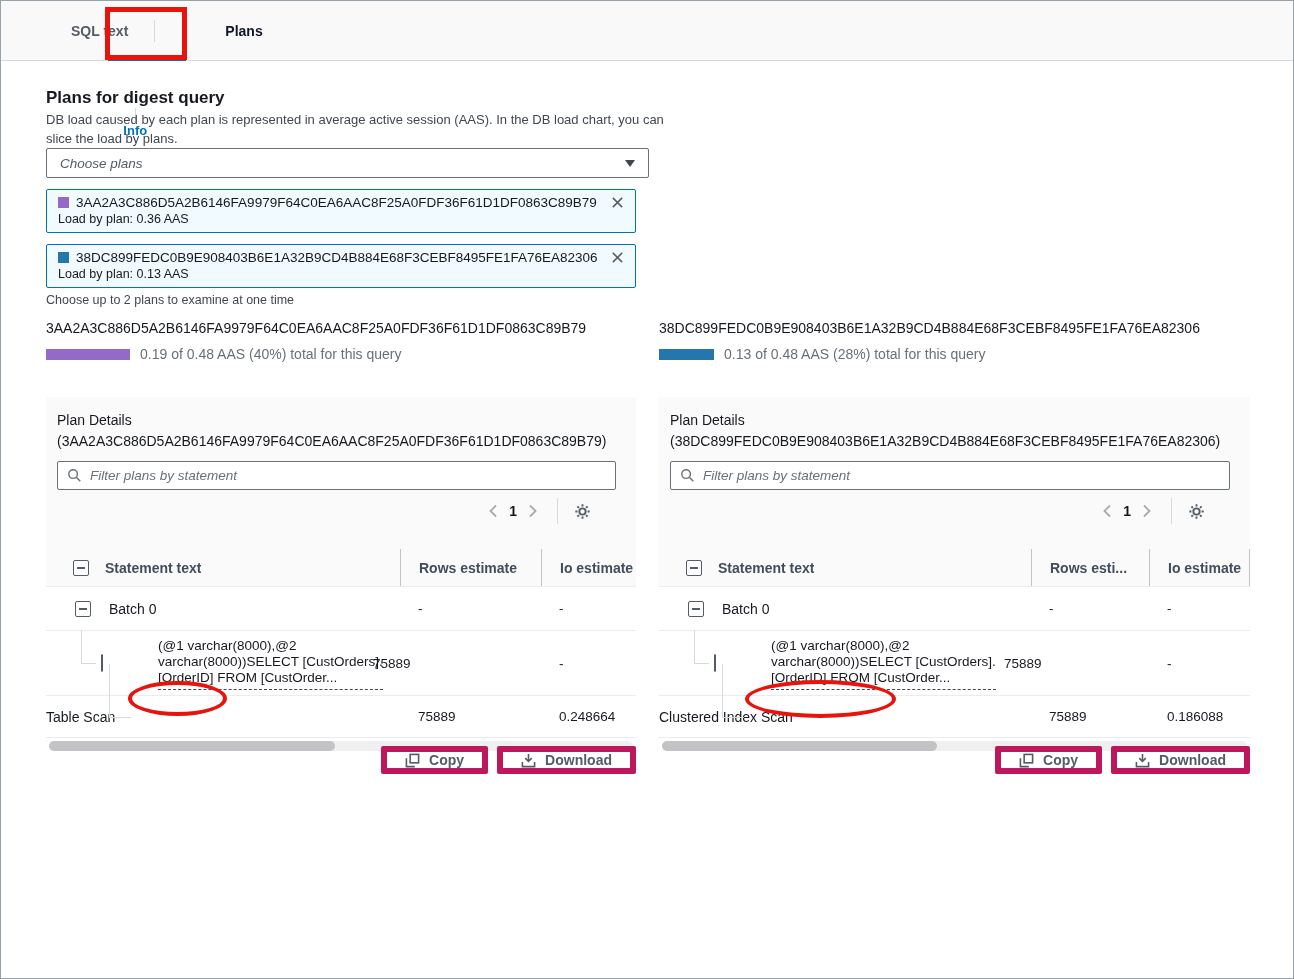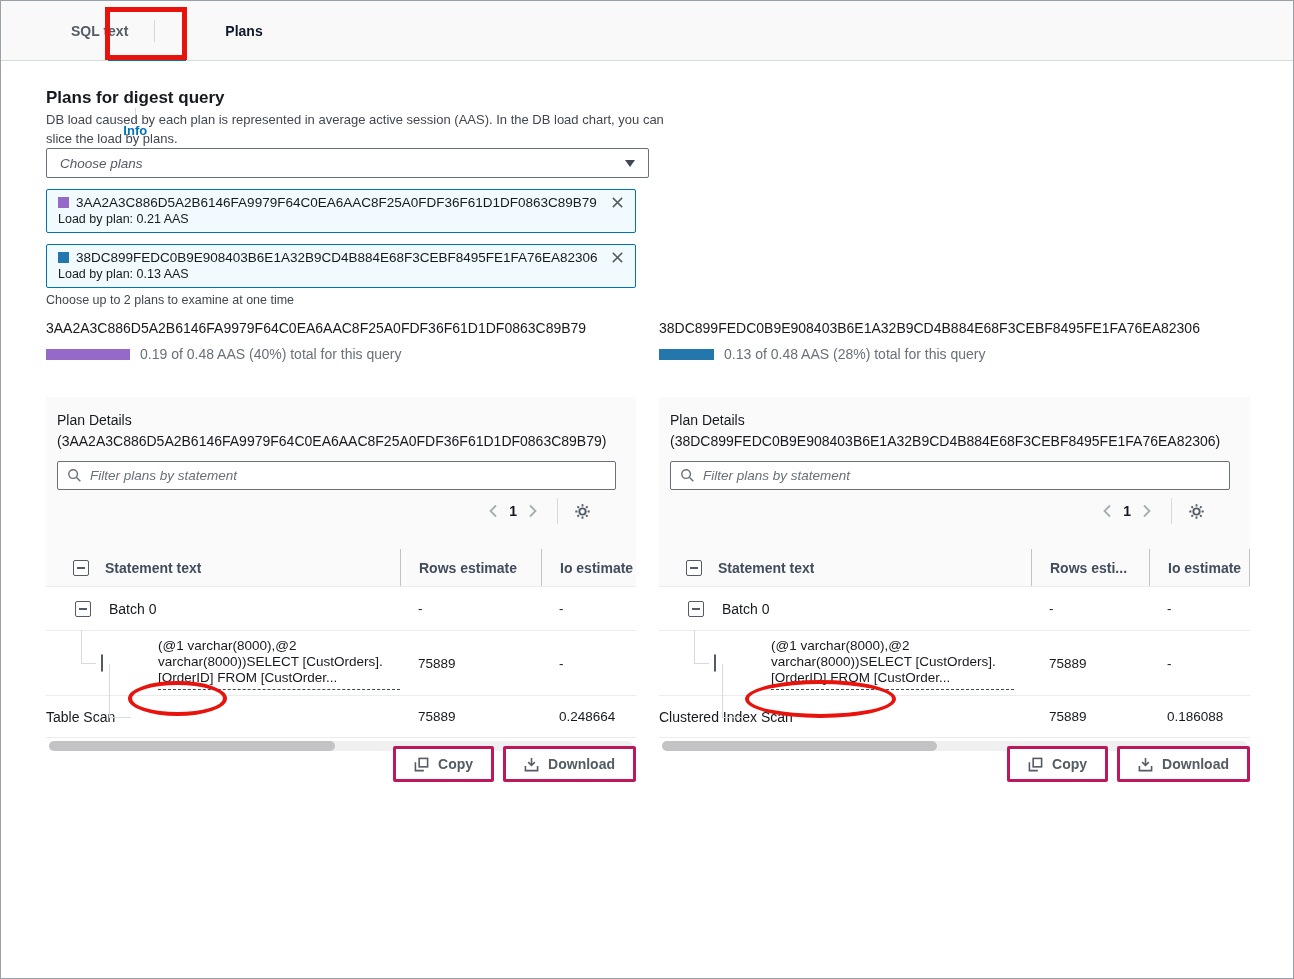--- a/index.html
+++ b/index.html
@@ -75,21 +75,21 @@
   .col-statement { flex:1; display:flex; align-items:center; padding-left:27px; min-width:0; }
   .col-rows, .col-io { flex:none; display:flex; align-items:center; padding-left:18px; }
   .thead .col-rows, .thead .col-io { border-left:1px solid #bec4cc; }
   .panel.left  .col-rows { width:141px; } .panel.left  .col-io { width:95px; }
   .panel.right .col-rows { width:118px; } .panel.right .col-io { width:101px; }
   .panel.right .thead .col-io { border-right:1px solid #bec4cc; }
   .thead-label { margin-left:16px; white-space:nowrap; overflow:hidden; }
 
   .trow { display:flex; border-bottom:1px solid #eaeded; position:relative; font-size:14px; }
   .trow .col-rows, .trow .col-io { font-size:13.5px; }
-  .r1 { height:44px; } .r2 { height:65px; } .r3 { height:42px; }
+  .r1 { height:44px; } .r2 { height:65px;gap:45px; } .r3 { height:42px; }
   .r1 .col-statement { padding-left:29px; }
   .r1 .row-label { margin-left:18px; }
 
   .minusbox { width:16px; height:16px; border:1px solid #545b64; border-radius:2px;
               background:#fff; position:relative; flex:none; cursor:pointer; }
   .minusbox::after { content:""; position:absolute; left:3px; right:3px; top:6px;
                      height:2px; background:#545b64; }
 
   .stmt-iconwrap { position:absolute; left:55px; top:24px; }
   .stmt-block { margin-left:85px; margin-top:7px; width:243px; font-size:13.5px;
@@ -103,21 +103,21 @@
   .connector { position:absolute; border-color:#d5dbdb; }
   .c-v { border-left:1px solid #d5dbdb; width:0; }
   .c-h { border-top:1px solid #d5dbdb; height:0; }
 
   .scrollbar { margin:3px 3px 0; height:10px; background:#f0f0f0; border-radius:5px; position:relative; }
   .scroll-thumb { position:absolute; left:0; top:0; height:10px; border-radius:5px; background:#c3c3c6; cursor:pointer; }
 
   
   .btnrow { position:absolute; top:745px; display:flex; gap:9px; justify-content:flex-end; }
   .btnrow.left { left:45px; width:590px; } .btnrow.right { left:658px; width:591px; }
-  .btn { height:36px; border:3px solid #be185d; border-radius:2px; background:#fff;
+  .btn { height:28px; border:6px solid #be185d; border-radius:2px; background:#fff;
          display:flex; align-items:center; gap:9px; padding:0 18px; font-weight:bold;
          font-size:14px; color:#545b64; cursor:pointer; font-family:"Liberation Sans",sans-serif; }
 
   
   .ellipse-annotation { position:absolute; border:4px solid #e8130d; border-radius:50%;
                         z-index:5; pointer-events:none; }
   .ellipse-left  { left:127px; top:680px; width:99px;  height:35px; }
   .ellipse-right { left:744px; top:679px; width:151px; height:38px; }
 
   svg { display:block; }
@@ -154,21 +154,21 @@
   <div class="token token1">
     <div class="token-line1">
       <span class="token-swatch" style="background: rgb(149, 105, 200);"></span>
       <span class="token-hash">3AA2A3C886D5A2B6146FA9979F64C0EA6AAC8F25A0FDF36F61D1DF0863C89B79</span>
       <span class="token-close">
         <svg width="13" height="13" viewBox="0 0 14 14">
             <path d="M2 2 L12 12 M12 2 L2 12" stroke="#545b64" stroke-width="1.6" fill="none"></path>
           </svg>
       </span>
     </div>
-    <div class="token-load">Load by plan: 0.21 AAS</div>
+    <div class="token-load">Load by plan: 0.36 AAS</div>
   </div>
   <div class="token token2">
     <div class="token-line1">
       <span class="token-swatch" style="background: rgb(36, 119, 173);"></span>
       <span class="token-hash">38DC899FEDC0B9E908403B6E1A32B9CD4B884E68F3CEBF8495FE1FA76EA82306</span>
       <span class="token-close">
         <svg width="13" height="13" viewBox="0 0 14 14">
             <path d="M2 2 L12 12 M12 2 L2 12" stroke="#545b64" stroke-width="1.6" fill="none"></path>
           </svg>
       </span>

